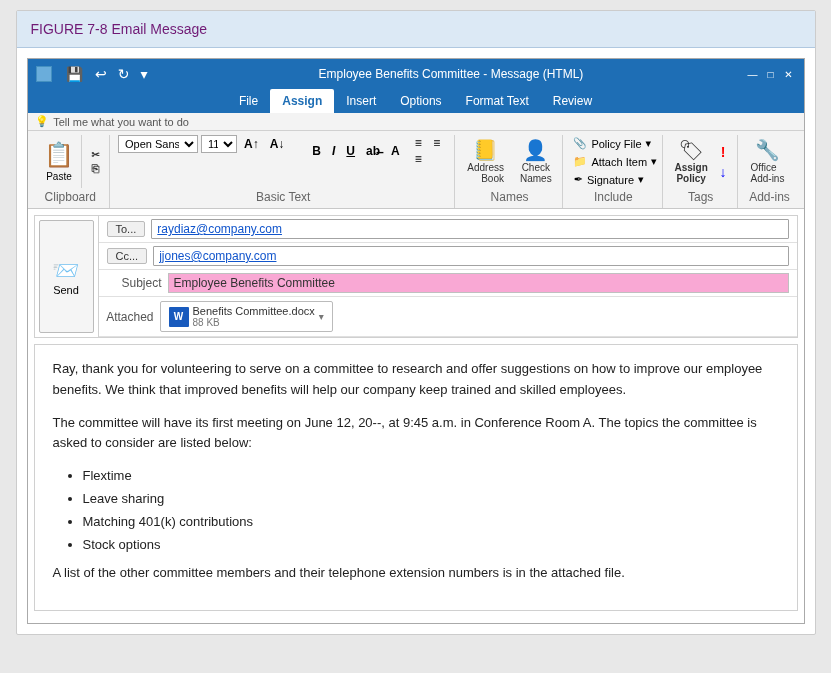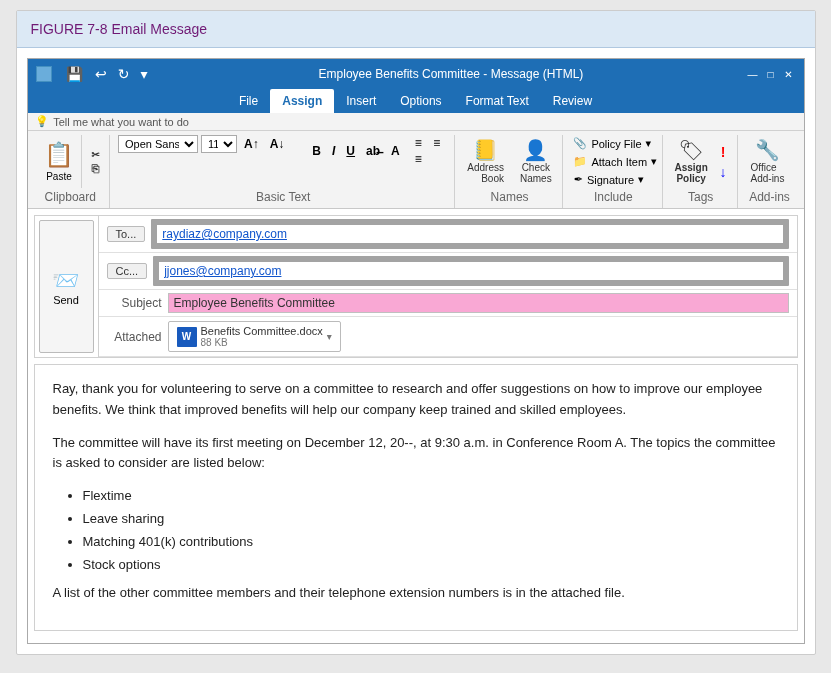--- a/index.html
+++ b/index.html
@@ -237,21 +237,21 @@
       background: #f0f0f0;
       border: 1px solid #bbb;
       border-radius: 2px;
       padding: 1px 8px;
       font-size: 11px;
       cursor: pointer;
       color: #333;
     }
     .header-input {
       flex: 1;
-      border: 6px solid #a3a3a3;
+      border: 1px solid #a3a3a3;
       padding: 2px 5px;
       font-size: 12px;
       color: #1155cc;
       text-decoration: underline;
       background: white;
       border-radius: 1px;
     }
     .subject-input {
       flex: 1;
       border: 1px solid #c0c0c0;
@@ -287,21 +287,21 @@
     }
     .compose-fields {
       flex: 1;
       border-left: 1px solid #d0d0d0;
     }
     
     .attached-row {
       display: flex;
       align-items: center;
       border-bottom: 1px solid #e0e0e0;
-      padding: 4px 8px;
+      padding: 4px 0;
       gap: 6px;
     }
     .attachment-chip {
       display: flex;
       align-items: center;
       gap: 4px;
       border: 1px solid #bbb;
       border-radius: 2px;
       padding: 3px 8px;
       background: white;
@@ -545,21 +545,21 @@
                 </div>
                 <span style="font-size:10px; color:#777;">▾</span>
               </div>
             </div>
           </div>
         </div>
       </div>
 
       <div class="email-body">
         <p>Ray, thank you for volunteering to serve on a committee to research and offer suggestions on how to improve our employee benefits. We think that improved benefits will help our company keep trained and skilled employees.</p>
-        <p>The committee will have its first meeting on December 12, 20--, at 9:30 a.m. in Conference Room A. The topics the committee is asked to consider are listed below:</p>
+        <p>The committee will have its first meeting on June 12, 20--, at 9:45 a.m. in Conference Room A. The topics the committee is asked to consider are listed below:</p>
         <ul>
           <li>Flextime</li>
           <li>Leave sharing</li>
           <li>Matching 401(k) contributions</li>
           <li>Stock options</li>
         </ul>
         <p>A list of the other committee members and their telephone extension numbers is in the attached file.</p>
       </div>
     </div>
   </div>

